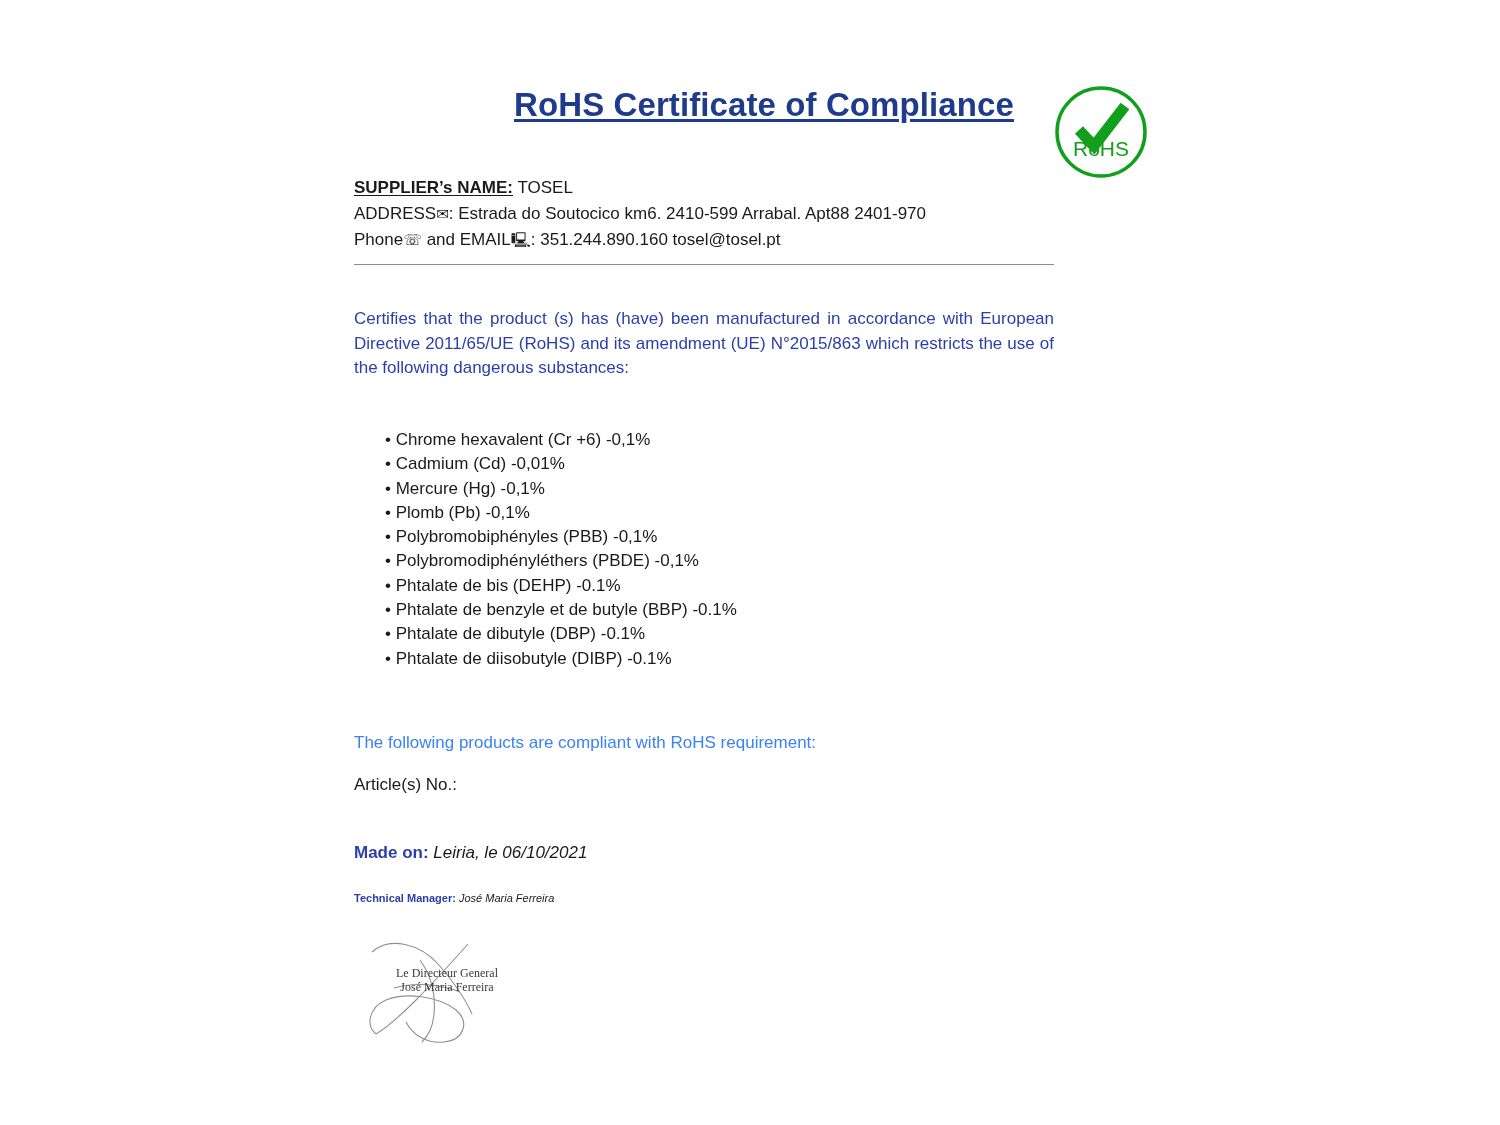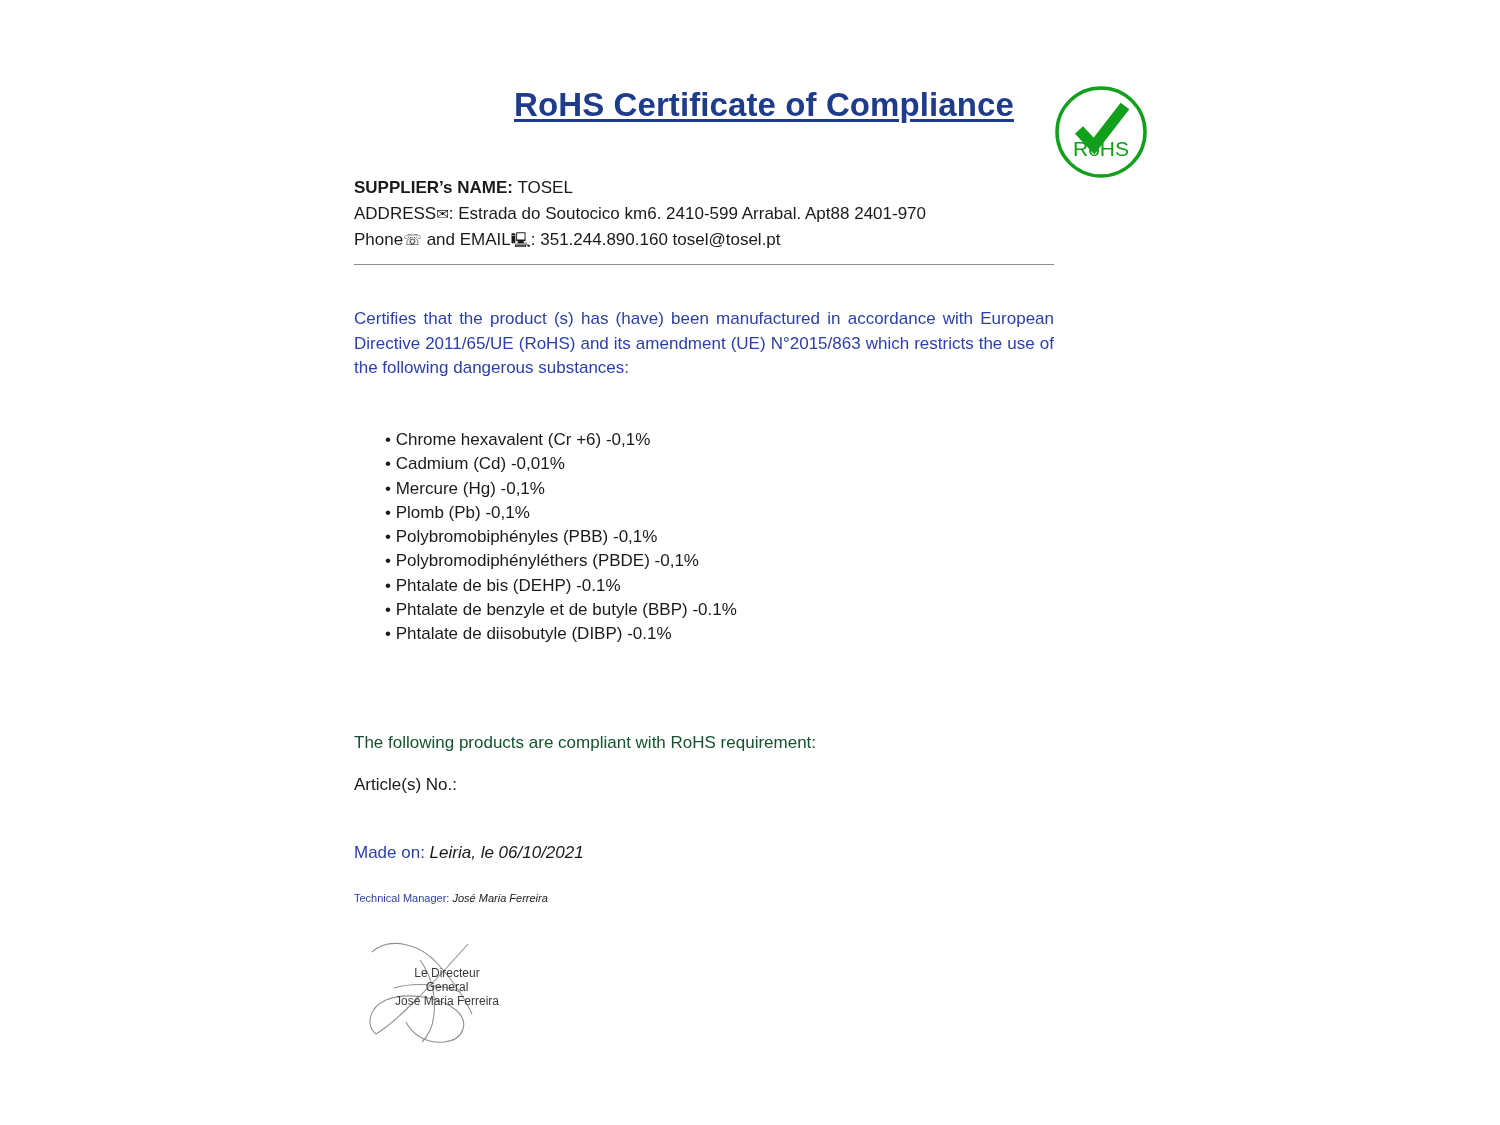--- a/index.html
+++ b/index.html
@@ -55,20 +55,21 @@
     position: absolute;
     left: 354px;
     top: 175px;
     width: 720px;
     font-size: 17px;
     line-height: 25.5px;
     color: #1a1a1a;
   }
   .supplier-block .lbl-bold-underline {
     font-weight: bold;
+    text-decoration: underline;
     text-underline-offset: 2px;
   }
   .glyph {
     font-family: "DejaVu Sans", sans-serif;
     font-size: 15px;
   }
 
   
   .divider {
     position: absolute;
@@ -106,41 +107,41 @@
     margin-left: 28px;
   }
 
   
   .compliant-line {
     position: absolute;
     left: 354px;
     top: 733px;
     width: 700px;
     font-size: 17px;
-    color: #14532d;
+    color: #3b82f6;
   }
   .article-line {
     position: absolute;
     left: 354px;
     top: 775px;
     width: 700px;
     font-size: 17px;
     color: #1a1a1a;
   }
 
   
   .made-on {
     position: absolute;
     left: 354px;
     top: 843px;
     font-size: 17px;
     color: #1a1a1a;
   }
   .made-on .k, .tech-manager .k {
-    font-weight: normal;
+    font-weight: bold;
     color: #2b3faa;
   }
   .made-on .v {
     font-style: italic;
   }
   .tech-manager {
     position: absolute;
     left: 354px;
     top: 892px;
     font-size: 11px;
@@ -155,21 +156,21 @@
     position: absolute;
     left: 360px;
     top: 930px;
     width: 140px;
     height: 120px;
   }
   .sig-text {
     position: absolute;
     left: 392px;
     top: 966px;
-    font-family: Liberation Sans, sans-serif;
+    font-family: Liberation Serif, serif;
     font-size: 12px;
     color: #3a3a3a;
     line-height: 14px;
     text-align: center;
     width: 110px;
   }
 </style>
 </head>
 <body>
 
@@ -205,20 +206,21 @@
 
   <div class="substances">
     <div>• Chrome hexavalent (Cr +6) -0,1%</div>
     <div>• Cadmium (Cd) -0,01%</div>
     <div>• Mercure (Hg) -0,1%</div>
     <div>• Plomb (Pb) -0,1%</div>
     <div>• Polybromobiphényles (PBB) -0,1%</div>
     <div>• Polybromodiphényléthers (PBDE) -0,1%</div>
     <div>• Phtalate de bis (DEHP) -0.1%</div>
     <div>• Phtalate de benzyle et de butyle (BBP) -0.1%</div>
+    <div>• Phtalate de dibutyle (DBP) -0.1%</div>
     <div>• Phtalate de diisobutyle (DIBP) -0.1%</div>
   </div>
 
   <div class="compliant-line">The following products are compliant with RoHS requirement:</div>
   <div class="article-line">Article(s) No.:</div>
 
   <div class="made-on">
     <span class="k">Made on:</span><span class="v"> Leiria, le 06/10/2021</span>
   </div>
 

